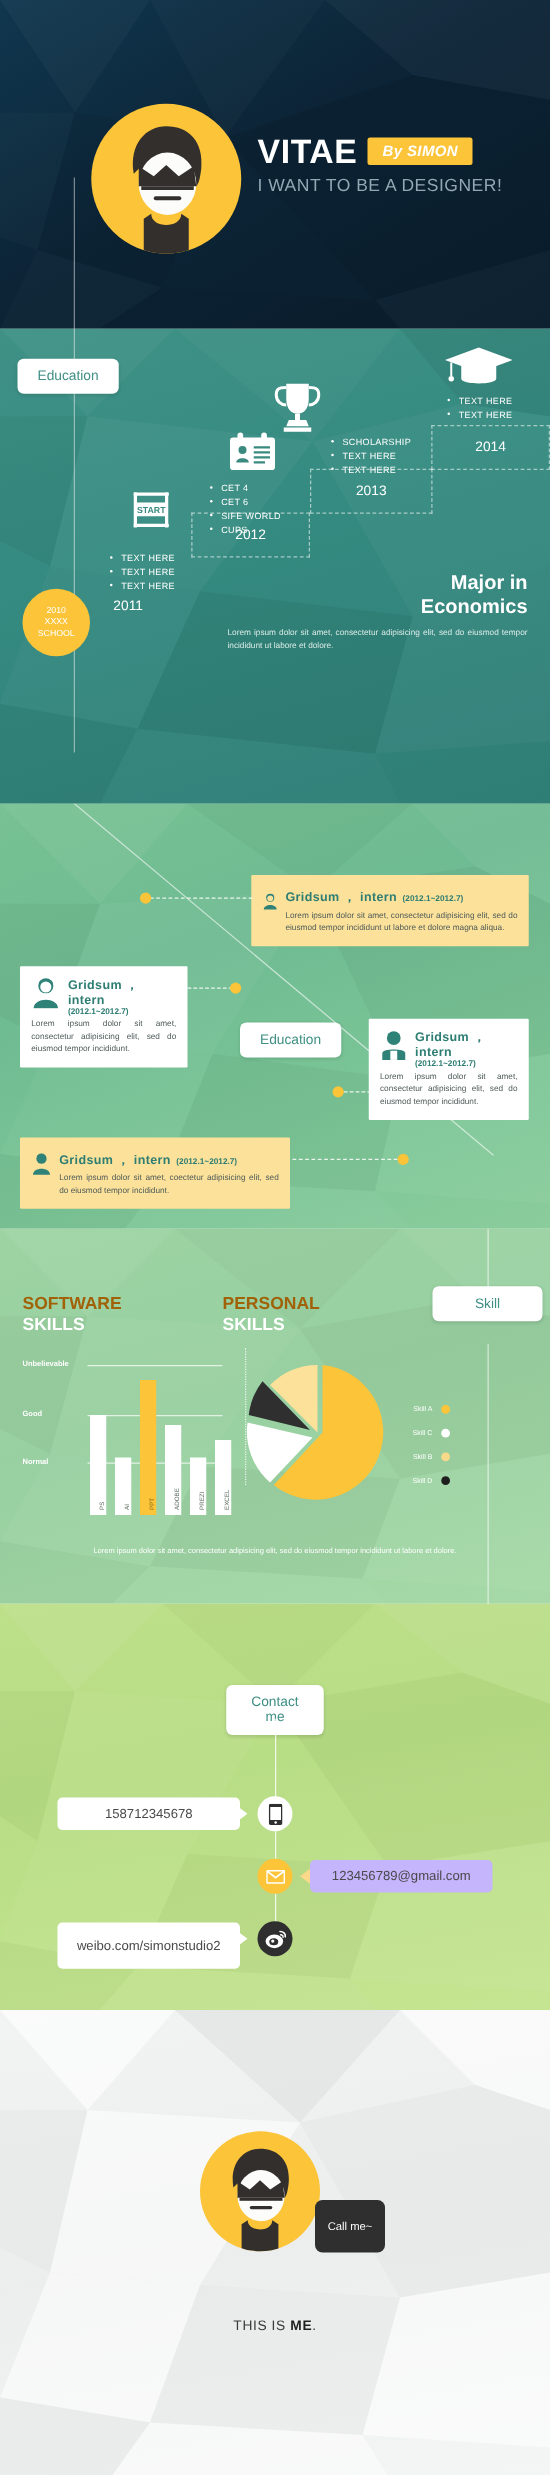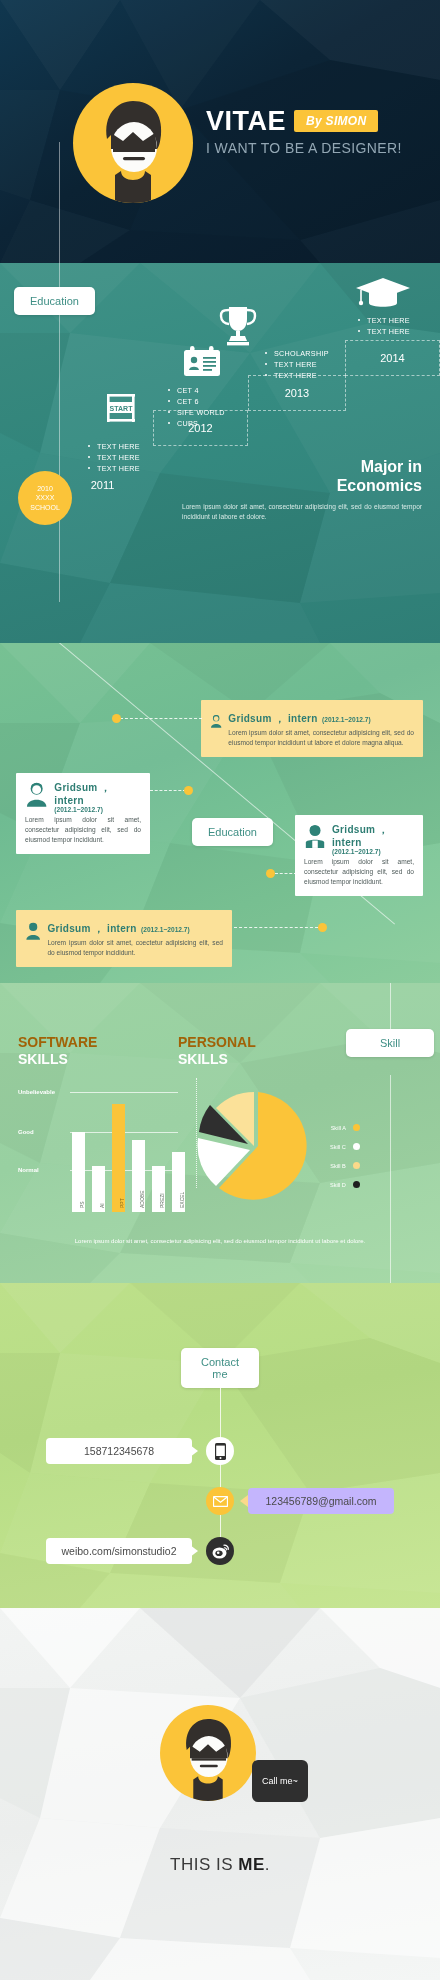--- a/index.html
+++ b/index.html
@@ -171,21 +171,21 @@
     position: absolute; left: 160px; top: 1705px; width: 96px; height: 96px;
     border-radius: 50%; background: #fbc439; overflow: hidden;
   }
   .callme {
     position: absolute; left: 252px; top: 1760px; width: 56px; height: 42px;
     background: #2f2f2f; border-radius: 6px; color: #ffffff; font-size: 9px;
     display: flex; align-items: center; justify-content: center;
   }
   .thisisme {
     position: absolute; left: 0; top: 1855px; width: 440px; text-align: center;
-    font-size: 17px; color: #3a3a3a; letter-spacing: .5px;
+    font-size: 11px; color: #3a3a3a; letter-spacing: .5px;
   }
   .thisisme b { color: #1f1f1f; }
 </style>
 </head>
 <body>
 
 <div class="page">
 
   <div class="header">
     <svg class="poly" viewBox="0 0 440 263" preserveAspectRatio="none">
@@ -533,21 +533,21 @@
 
   <div class="icon-circle dark" style="left:206px; top:1537px;">
     <svg width="17" height="15" viewBox="0 0 17 15">
       <ellipse cx="7.5" cy="9" rx="7" ry="5.5" fill="#ffffff"></ellipse>
       <ellipse cx="7" cy="9.3" rx="3.6" ry="2.8" fill="#2f2f2f"></ellipse>
       <circle cx="6.2" cy="8.8" r="1.3" fill="#ffffff"></circle>
       <path d="M12 1.2 C15 1.2 16.6 3.2 16.2 5.4" fill="none" stroke="#ffffff" stroke-width="1.3" stroke-linecap="round"></path>
       <path d="M12.4 3.8 C14 3.8 14.6 4.8 14.4 5.9" fill="none" stroke="#ffffff" stroke-width="1.1" stroke-linecap="round"></path>
     </svg>
   </div>
-  <div class="bubble white" style="left:46px; top:1538px; width:146px; height:26px;">weibo.com/simonstudio2</div>
+  <div class="bubble white" style="left:46px; top:1538px; width:146px; height:37px;">weibo.com/simonstudio2</div>
   <div style="position:absolute; left:190px; top:1545px; width:0; height:0; border-top:6px solid transparent; border-bottom:6px solid transparent; border-left:8px solid #ffffff;"></div>
 
   <div class="footer">
     <svg class="poly" viewBox="0 0 440 372" preserveAspectRatio="none">
       <polygon points="0,0 140,0 70,80" fill="#ffffff" opacity="0.6"></polygon>
       <polygon points="140,0 320,0 240,90" fill="#d9dcdb" opacity="0.45"></polygon>
       <polygon points="320,0 440,0 440,80 380,60" fill="#ffffff" opacity="0.6"></polygon>
       <polygon points="0,80 70,80 40,210 0,190" fill="#e4e7e6" opacity="0.6"></polygon>
       <polygon points="70,80 240,90 160,220 40,210" fill="#ffffff" opacity="0.5"></polygon>
       <polygon points="240,90 380,60 440,80 440,210 320,230" fill="#e2e5e4" opacity="0.5"></polygon>

